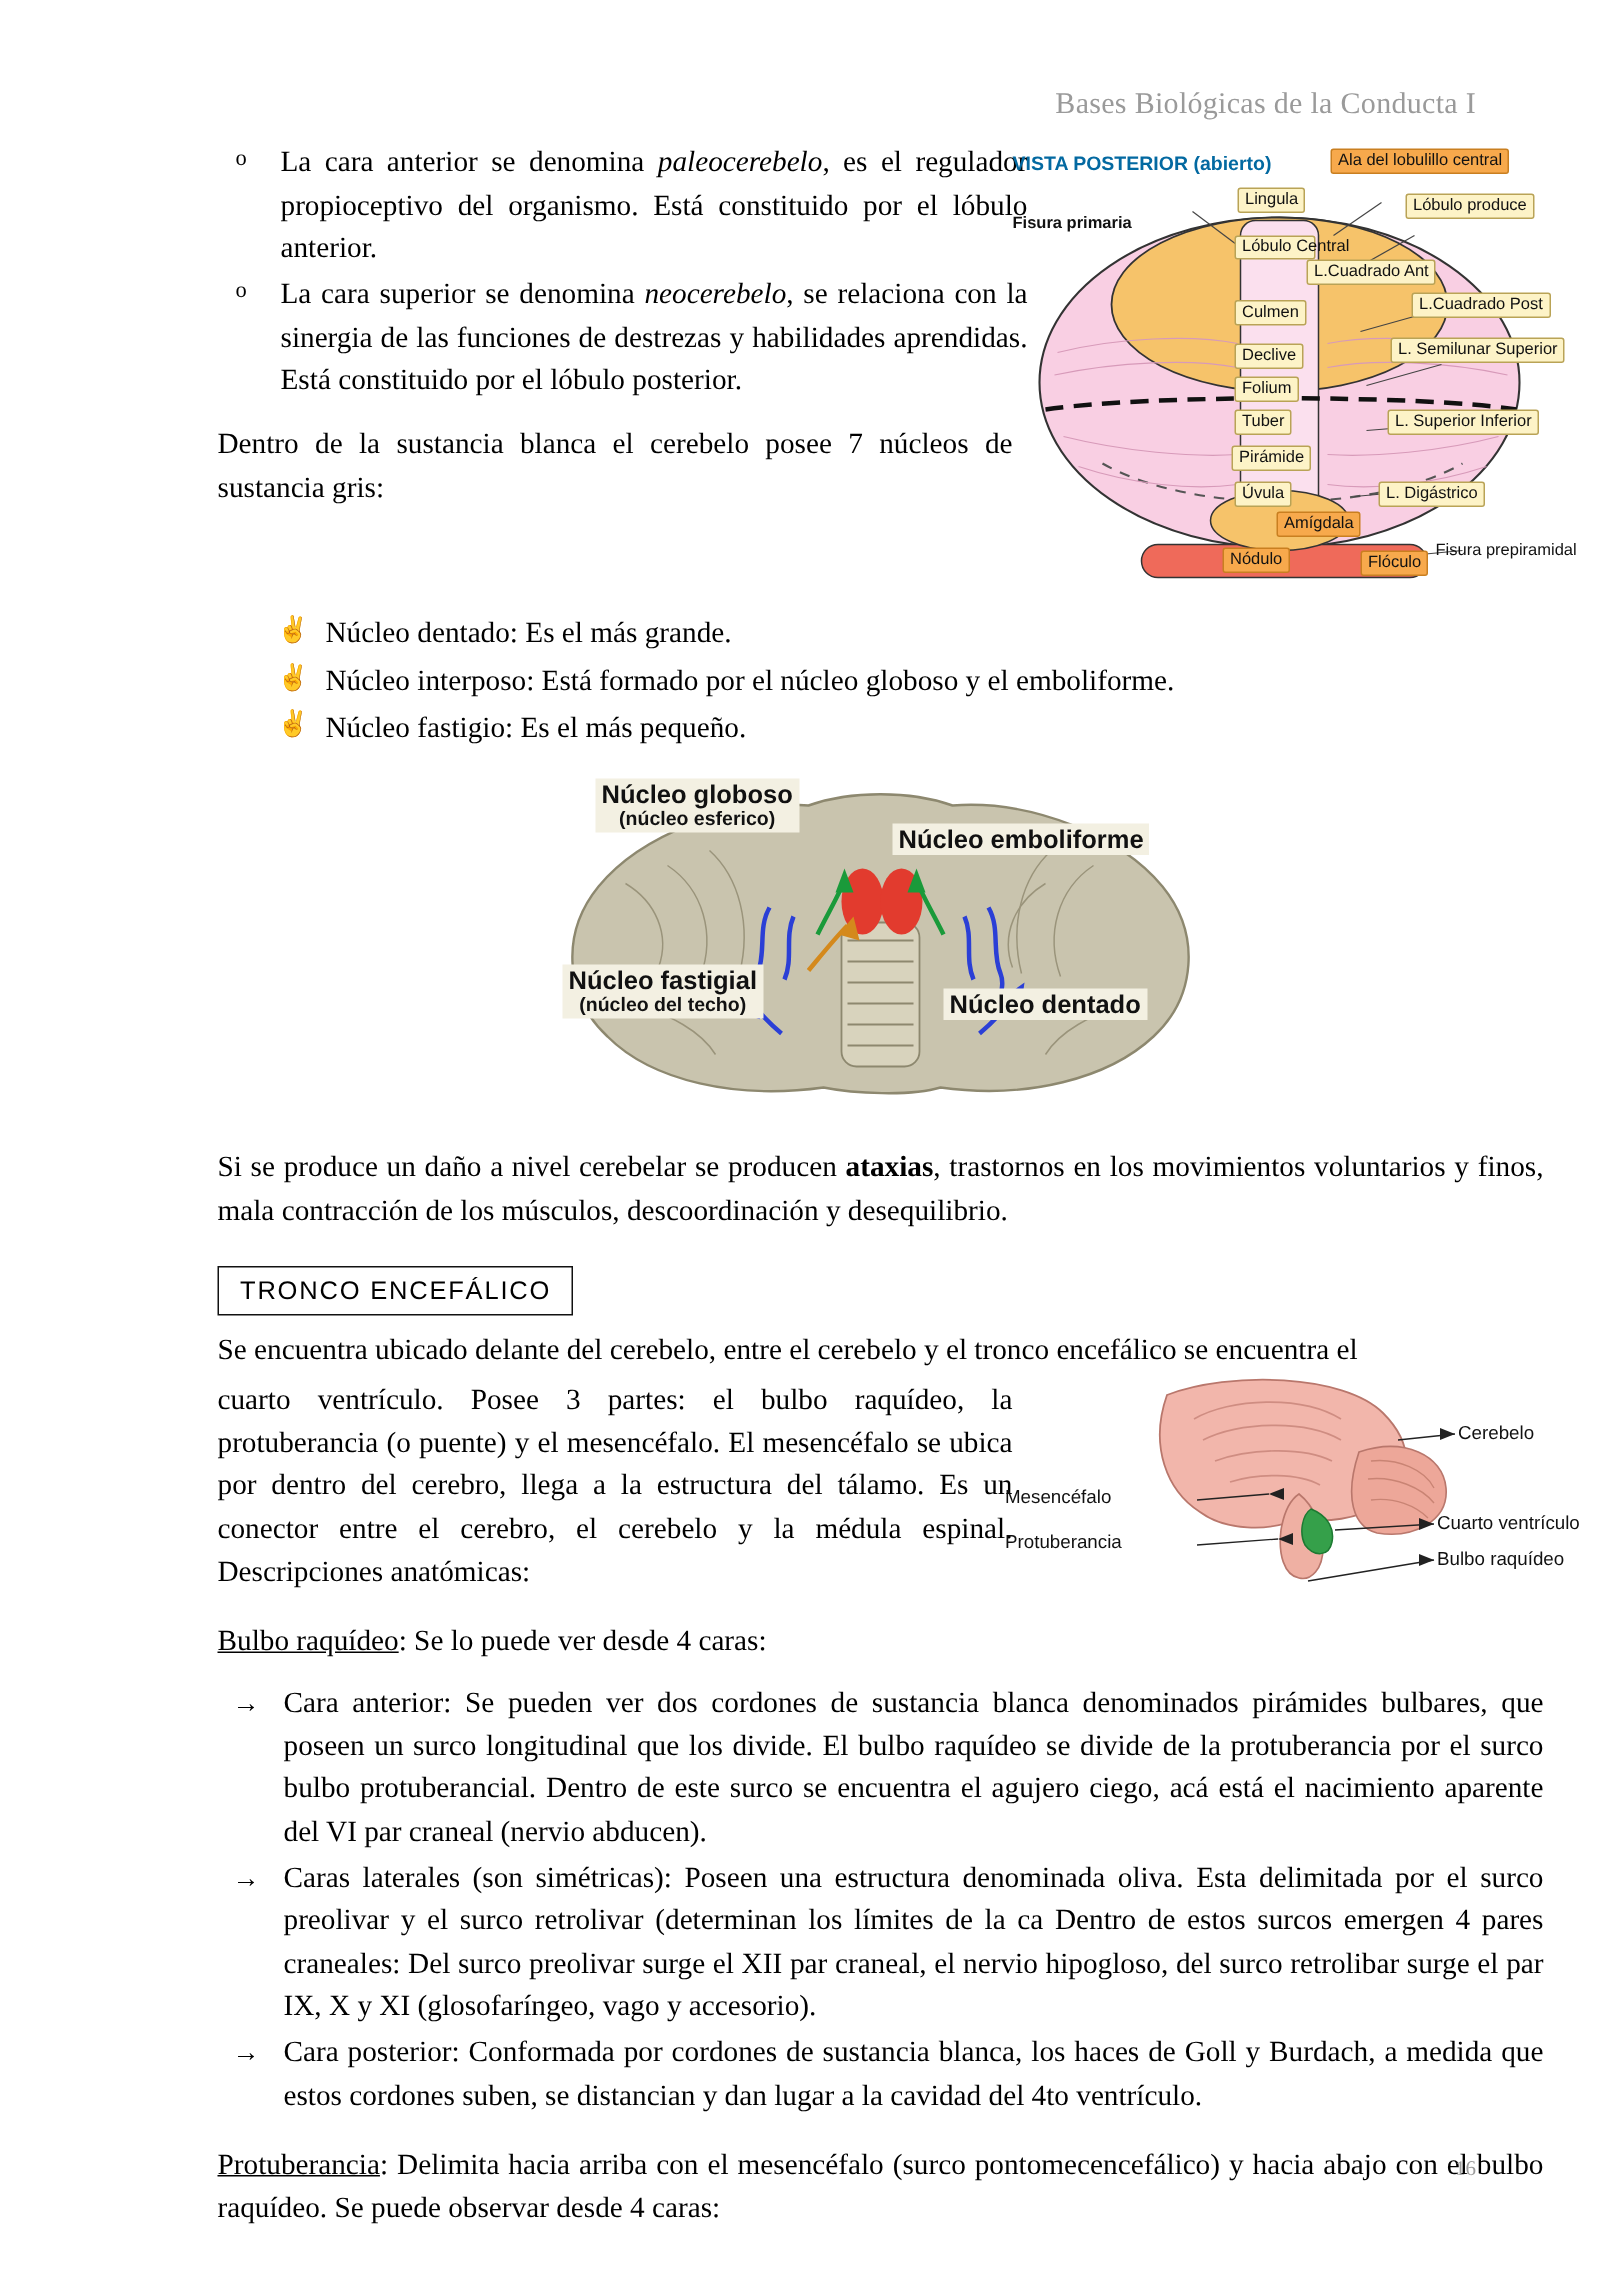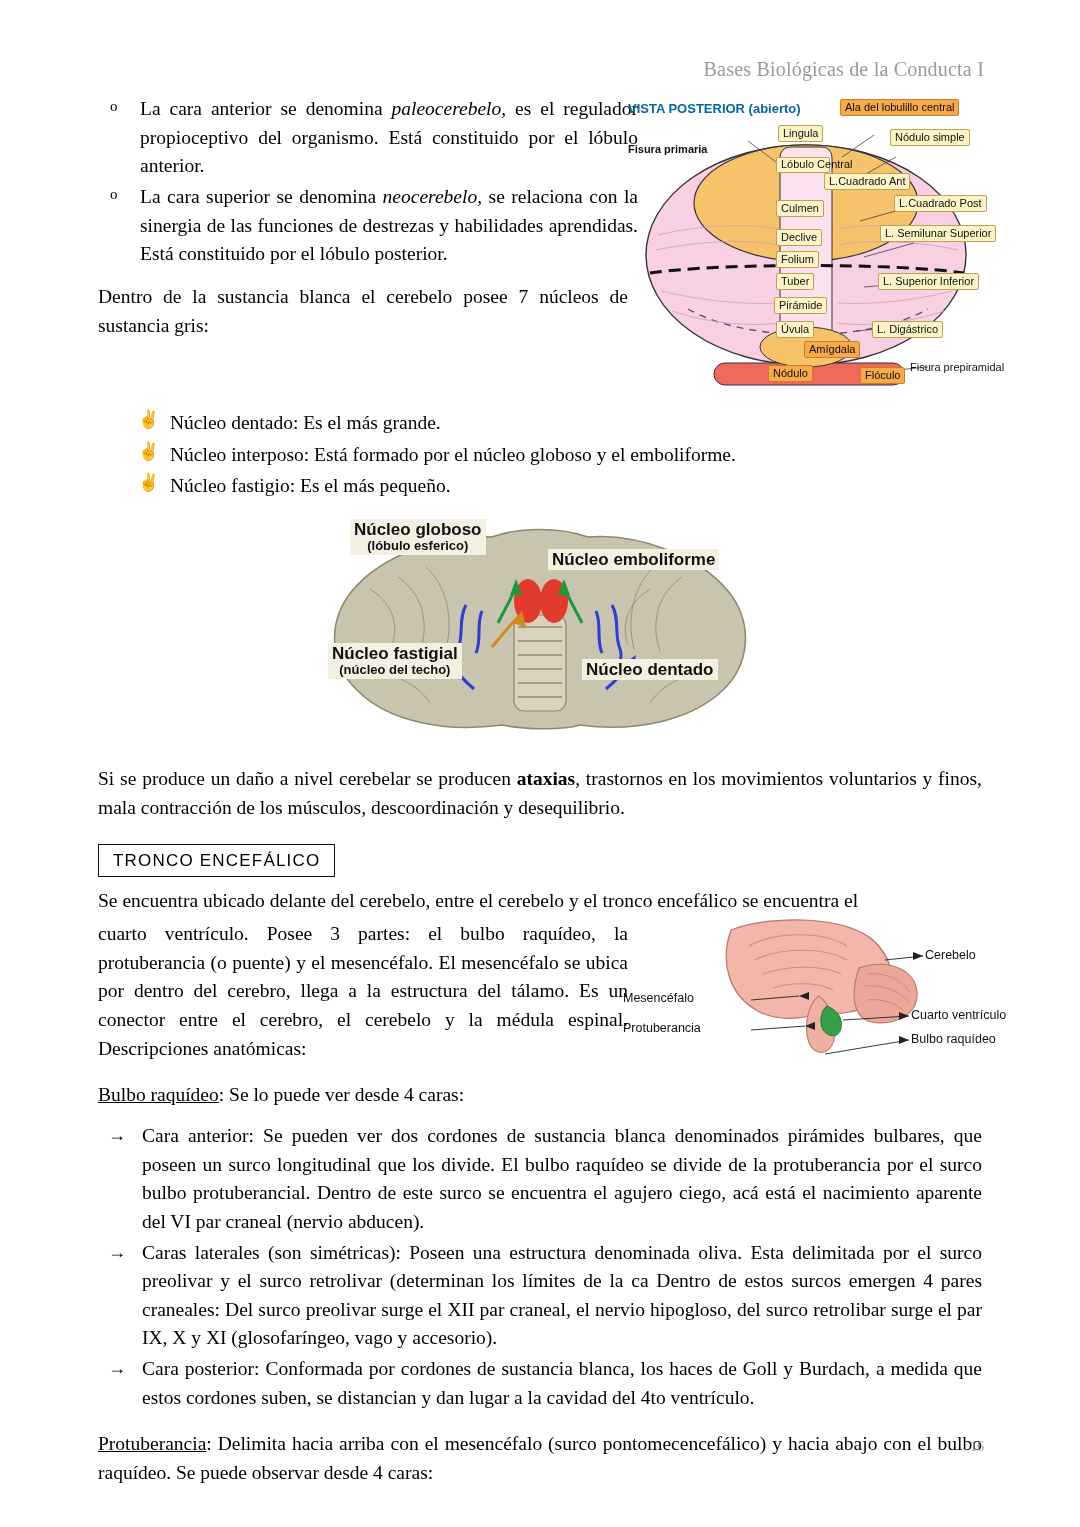--- a/index.html
+++ b/index.html
@@ -12,20 +12,21 @@
     height: 1527px;
     position: relative;
     font-family: "Liberation Serif", serif;
     color: #000000;
     overflow: hidden;
   }
   .page {
     position: absolute;
     inset: 0;
     padding: 16px;
+    margin-left: 47px;
   }
   .header-title {
     position: absolute;
     top: 58px;
     right: 96px;
     font-family: "Liberation Serif", serif;
     font-size: 20px;
     color: #9a9a9a;
     letter-spacing: 0.2px;
   }
@@ -303,21 +304,21 @@
         <div class="lbl" style="left:148px; top:105px;">Culmen</div>
         <div class="lbl" style="left:148px; top:134px;">Declive</div>
         <div class="lbl" style="left:148px; top:156px;">Folium</div>
         <div class="lbl" style="left:148px; top:178px;">Tuber</div>
         <div class="lbl" style="left:146px; top:202px;">Pirámide</div>
         <div class="lbl" style="left:148px; top:226px;">Úvula</div>
         <div class="lbl orange" style="left:140px; top:270px;">Nódulo</div>
 
         
         <div class="lbl orange" style="left:212px; top:4px;">Ala del lobulillo central</div>
-        <div class="lbl" style="left:262px; top:34px;">Nódulo simple</div>
+        <div class="lbl" style="left:262px; top:34px;">Lóbulo produce</div>
         <div class="lbl" style="left:196px; top:78px;">L.Cuadrado Ant</div>
         <div class="lbl" style="left:266px; top:100px;">L.Cuadrado Post</div>
         <div class="lbl" style="left:252px; top:130px;">L. Semilunar Superior</div>
         <div class="lbl" style="left:250px; top:178px;">L. Superior Inferior</div>
         <div class="lbl" style="left:244px; top:226px;">L. Digástrico</div>
         <div class="lbl orange" style="left:176px; top:246px;">Amígdala</div>
         <div class="lbl orange" style="left:232px; top:272px;">Flóculo</div>
         <div class="lbl plain" style="left:282px; top:266px;">Fisura prepiramidal</div>
       </div>
     </div>
@@ -388,21 +389,21 @@
         <g stroke="#2b3fd6" stroke-width="3" fill="none">
           <path d="M244 170 C 232 160, 224 150, 218 142"></path>
           <path d="M376 170 C 388 160, 396 150, 402 142"></path>
         </g>
         <polygon points="214,136 228,146 216,150" fill="#2b3fd6"></polygon>
         <polygon points="406,136 392,146 404,150" fill="#2b3fd6"></polygon>
       </svg>
 
       <div class="nlbl" style="left:120px; top:0px;">
         <span>Núcleo globoso</span>
-        <small>(lóbulo esferico)</small>
+        <small>(núcleo esferico)</small>
       </div>
       <div class="nlbl" style="left:318px; top:30px;">
         <span>Núcleo emboliforme</span>
       </div>
       <div class="nlbl" style="left:98px; top:124px;">
         <span>Núcleo fastigial</span>
         <small>(núcleo del techo)</small>
       </div>
       <div class="nlbl" style="left:352px; top:140px;">
         <span>Núcleo dentado</span>

